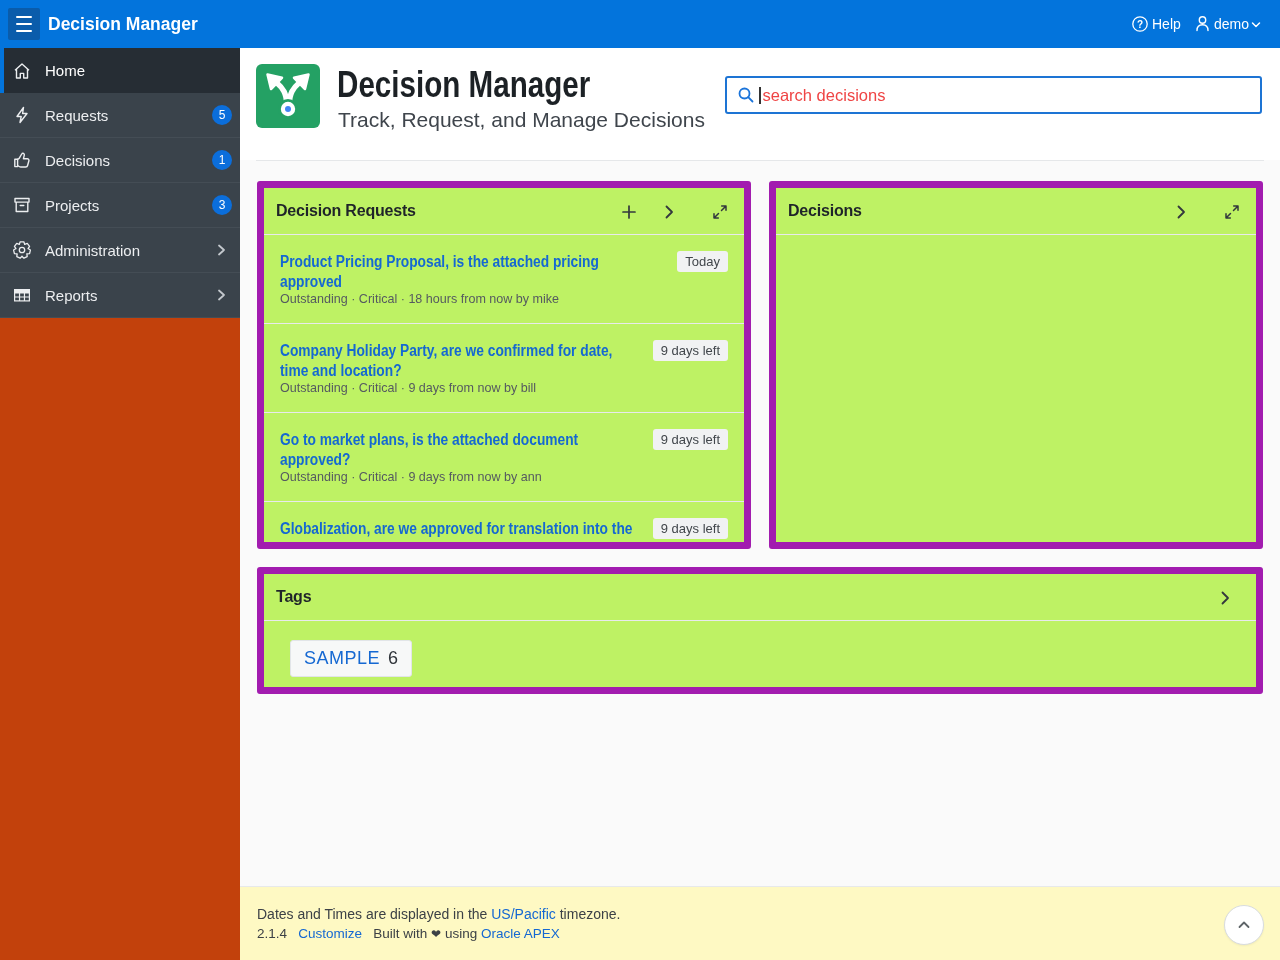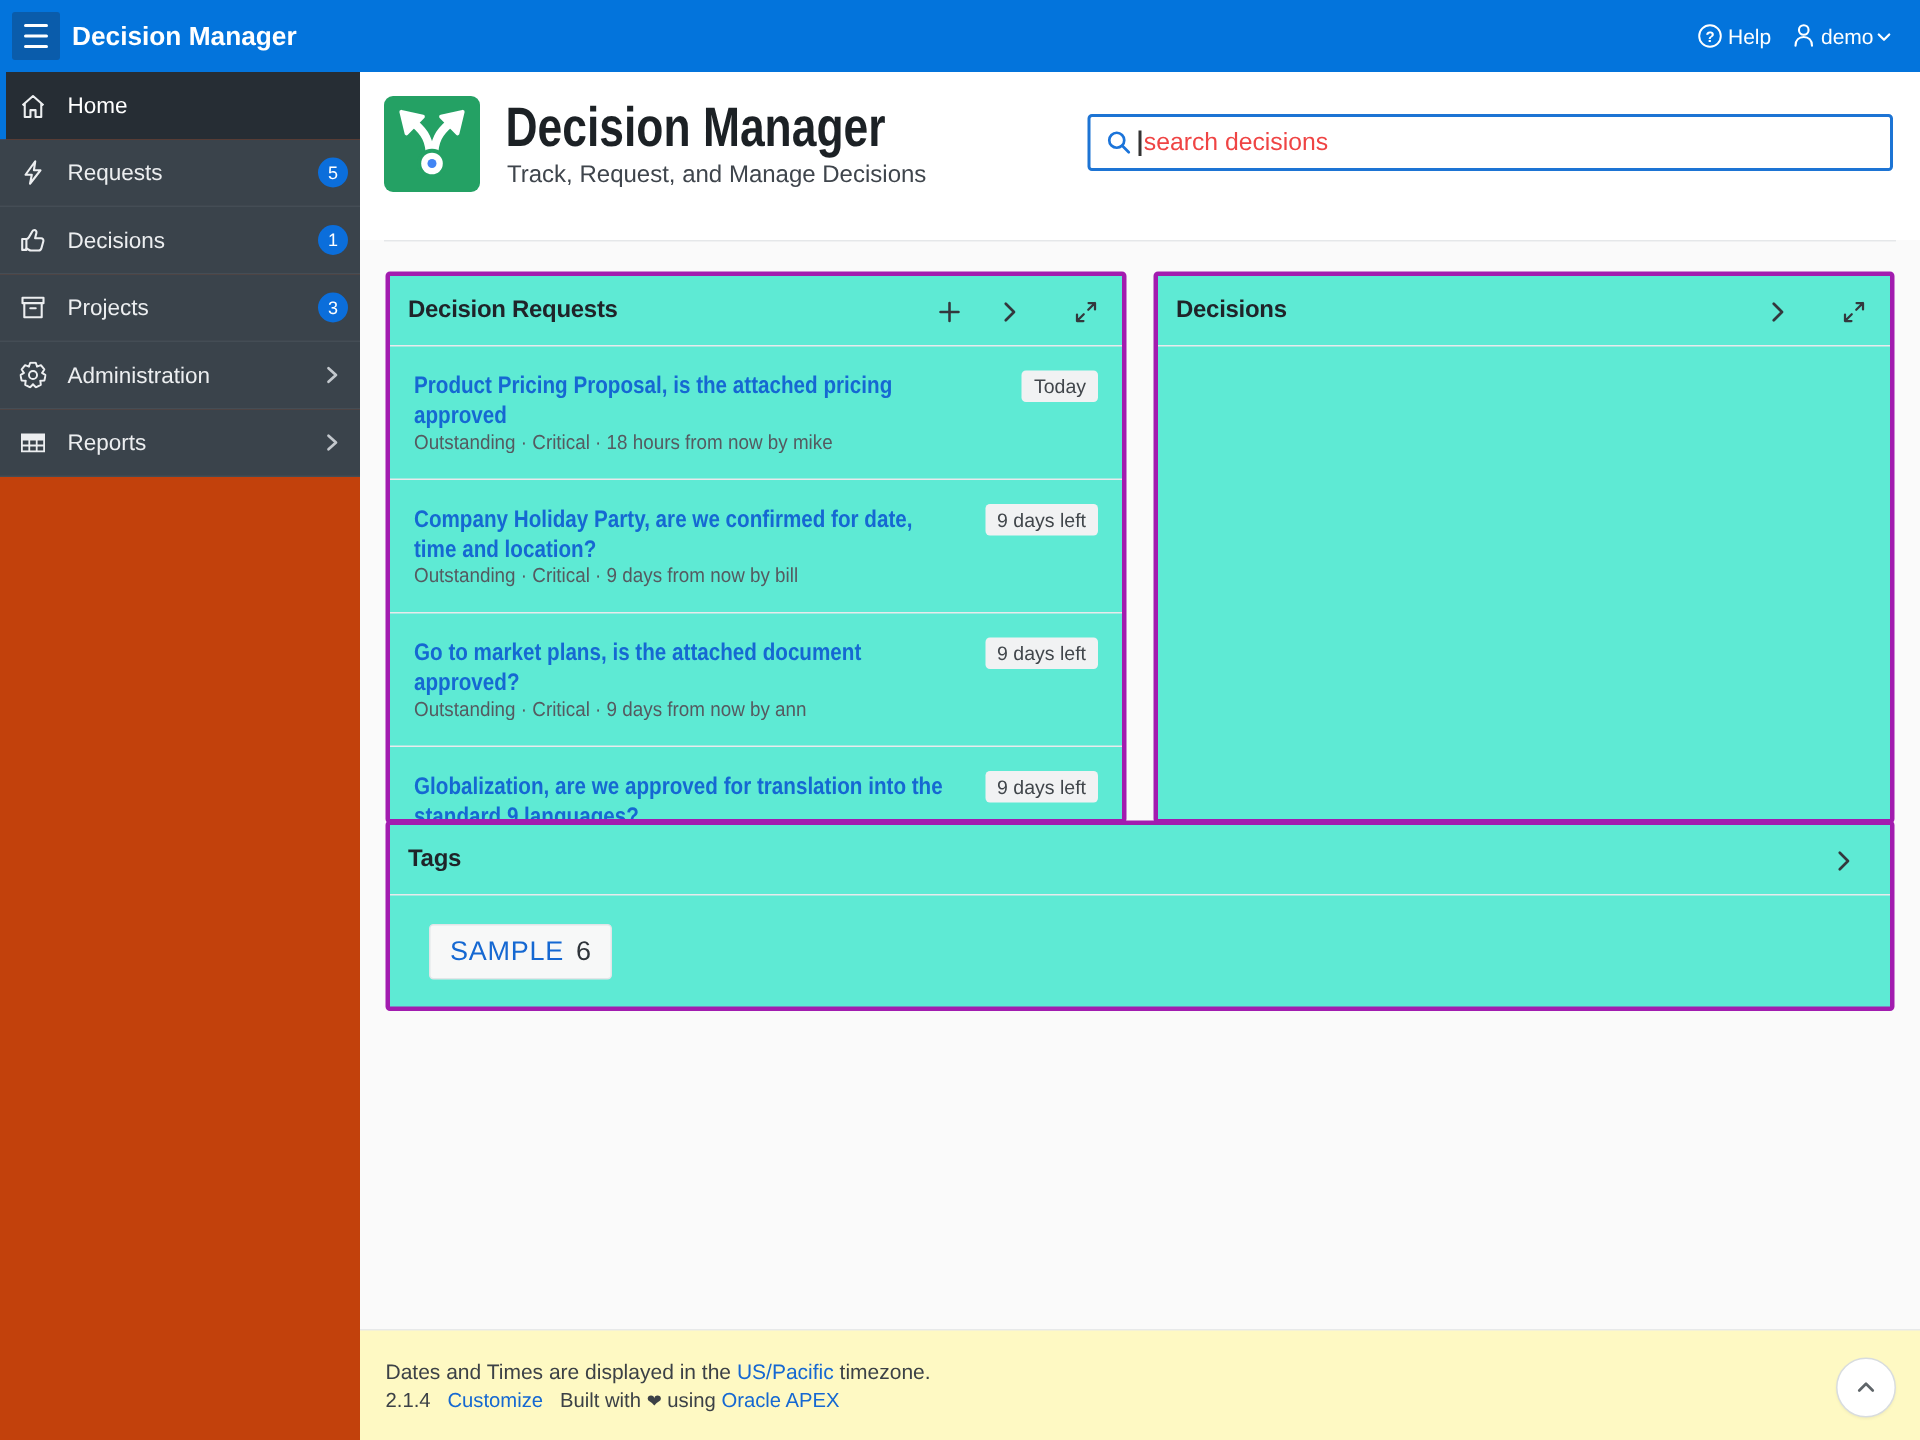--- a/index.html
+++ b/index.html
@@ -15,26 +15,26 @@
 .nav-item .nlabel { margin-left:14px; }
 .nav-item.active { background:#262d34; border-bottom:none; color:#fff; }
 .nav-item.active:before { content:""; position:absolute; left:0; top:0; width:4px; height:100%; background:#0374dc; }
 .nav-badge { position:absolute; right:8px; top:50%; margin-top:-10px; width:20px; height:20px; border-radius:50%; background:#0b6edb; color:#fff; font-size:12px; text-align:center; line-height:20px; }
 .nav-chev { position:absolute; right:12px; top:50%; margin-top:-7px; }
 
 .content { position:absolute; left:240px; top:48px; width:1040px; height:912px; background:#fafafa; }
 .hero { position:absolute; left:0; top:0; width:1040px; height:112px; background:#fff; }
 .appIcon { position:absolute; left:16px; top:16px; width:64px; height:64px; background:#24a164; border-radius:6px; }
 .heroTitle { position:absolute; left:97px; top:16px; font-size:37px; line-height:42px; font-weight:bold; color:#1c2125; transform:scaleX(0.8); transform-origin:left top; white-space:nowrap; }
-.heroSub { position:absolute; left:98px; top:60px; font-size:16px; color:#3f454c; white-space:nowrap; }
+.heroSub { position:absolute; left:98px; top:60px; font-size:21px; color:#3f454c; white-space:nowrap; }
 .search { position:absolute; left:485px; top:28px; width:537px; height:38px; background:#fff; border:2px solid #1d74d4; border-radius:3px; display:flex; align-items:center; }
 .search .ph { color:#ef4444; font-size:16.5px; margin-left:2px; }
 .caret { width:1.5px; height:17px; background:#333; margin-left:4px; }
 .hr1 { position:absolute; left:16px; top:112px; width:1008px; height:1px; background:#e5e7e9; }
-.card { position:absolute; background:#5eead4; border:3px solid #a21caf; border-radius:3px; }
+.card { position:absolute; background:#bef264; border:7px solid #a21caf; border-radius:3px; }
 .cardHdr { position:relative; height:47px; border-bottom:1px solid #e8eaec; }
 .cardHdr .ttl { position:absolute; left:12px; top:14px; font-size:16px; letter-spacing:-0.2px; font-weight:bold; color:#1f2429; }
 .cardHdr .icons { position:absolute; right:4px; top:0; height:47px; display:flex; align-items:center; }
 .cardHdr .icons .ic.expand { margin-left:11px; }
 .cardHdr .icons .ic { width:40px; height:32px; display:flex; align-items:center; justify-content:center; }
 .litem { position:relative; border-bottom:1px solid #e8eaec; padding:17px 16px 17px 16px; }
 .litem:last-child { border-bottom:none; }
 .litem .lt { font-size:16px; font-weight:bold; color:#1568d2; line-height:19.5px; transform:scaleX(0.86); transform-origin:left top; white-space:nowrap; }
 .litem .lm { font-size:13.5px; color:#555a60; margin-top:0px; transform:scaleX(0.93); transform-origin:left top; white-space:nowrap; }
 .lbadge { position:absolute; right:16px; top:16px; background:#f1f2f3; border-radius:3px; font-size:13px; color:#41464b; padding:3px 8px; }
@@ -186,21 +186,21 @@
           </span>
         <span class="ic expand">
             <svg width="16" height="16" viewBox="0 0 16 16" fill="none" stroke="#33383d" stroke-width="1.5" stroke-linecap="round" stroke-linejoin="round">
               <path d="M9.5 6.5 L14 2 M9.7 2 H14 V6.3 M6.5 9.5 L2 14 M2 9.7 V14 H6.3"></path>
             </svg>
           </span>
       </div>
     </div>
   </div>
 
-  <div class="card" id="card3" style="left:17px; top:499px; width:1006px; height:127px;">
+  <div class="card" id="card3" style="left:17px; top:519px; width:1006px; height:127px;">
     <div class="cardHdr" style="border-bottom:1px solid #e8eaec;">
       <span class="ttl" style="font-size:16px;">Tags</span>
       <div class="icons" style="right:11px;">
         <span class="ic">
             <svg width="16" height="16" viewBox="0 0 16 16" fill="none" stroke="#33383d" stroke-width="1.8" stroke-linecap="round" stroke-linejoin="round">
               <path d="M5.5 2.5 L11 8 L5.5 13.5"></path>
             </svg>
           </span>
       </div>
     </div>

